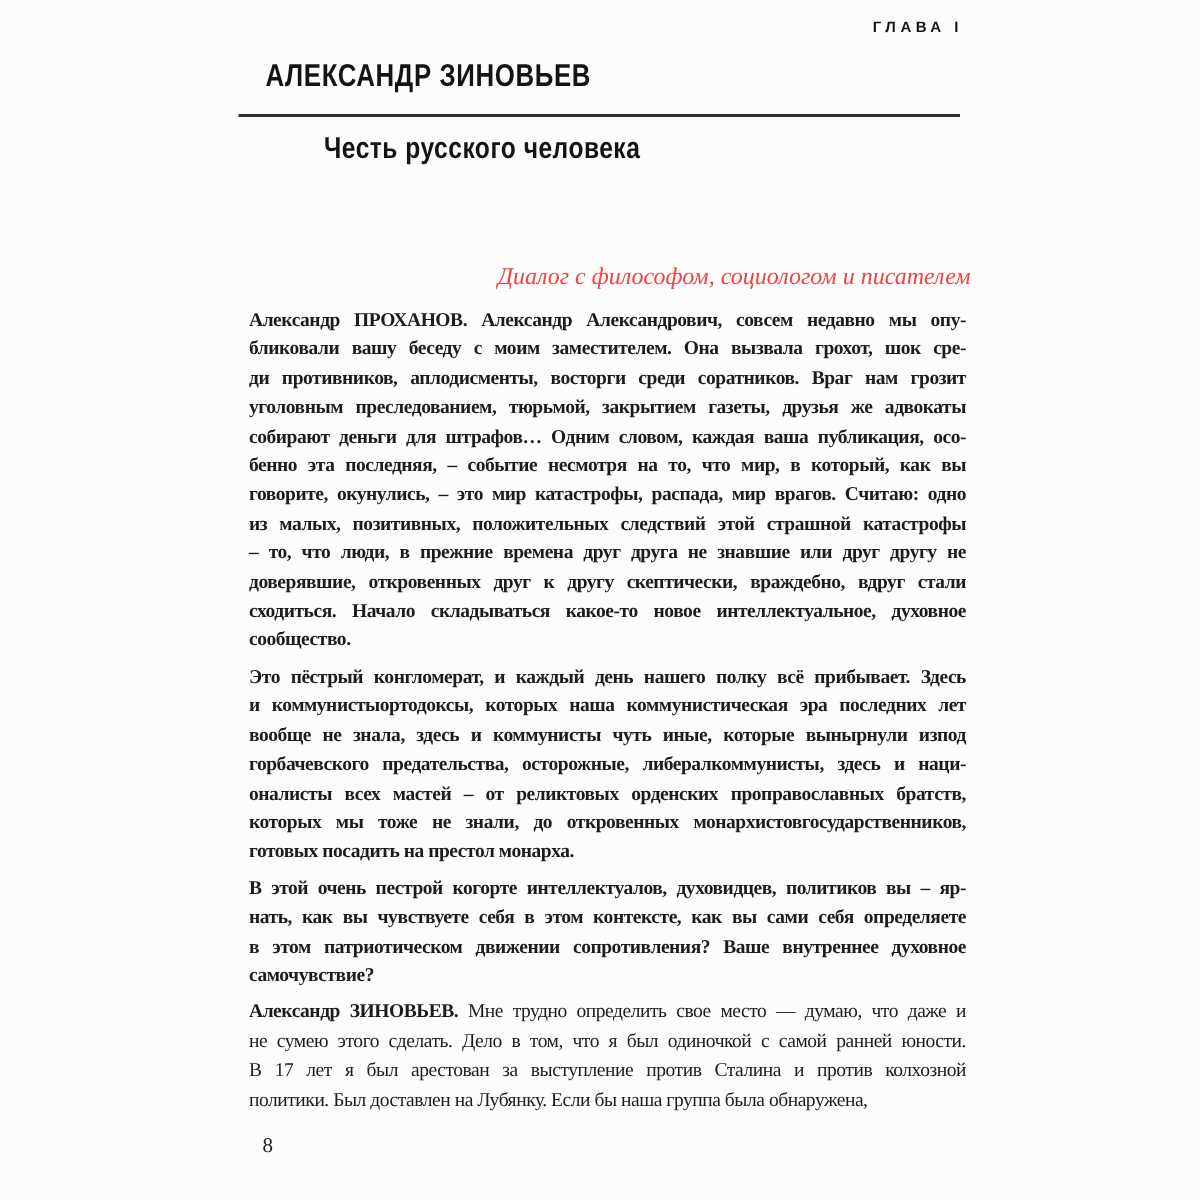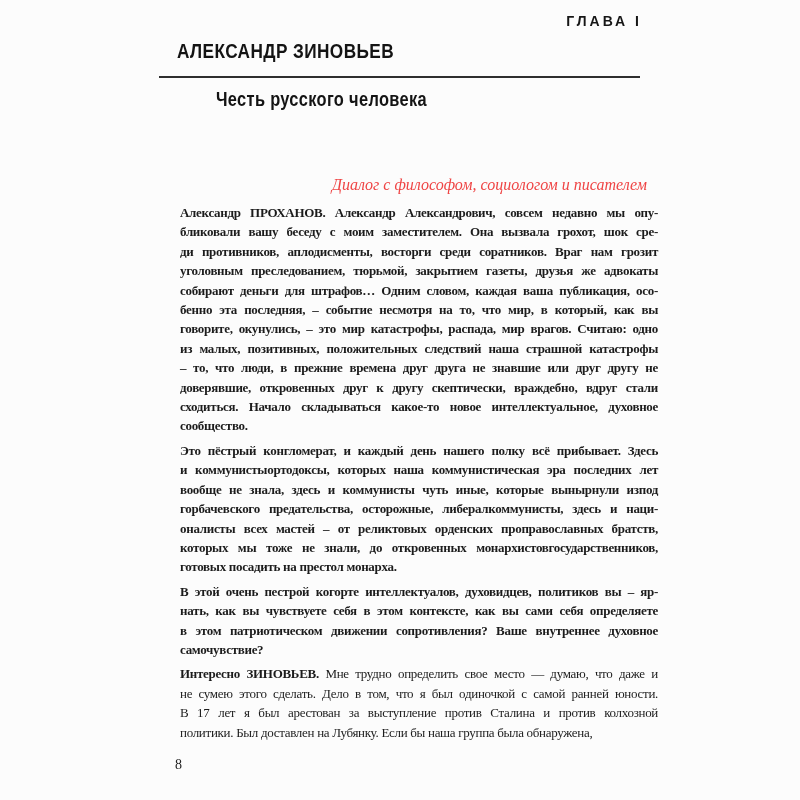--- a/index.html
+++ b/index.html
@@ -13,21 +13,21 @@
     width: 800px; height: 800px;
     background: #fcfcfc;
     color: #1c1c1c;
     overflow: hidden;
   }
   .chapter-header {
     position: absolute;
     top: 13px; right: 158px;
     font-family: "Liberation Sans", sans-serif;
     font-weight: 700;
-    font-size: 14px;
+    font-size: 10px;
     letter-spacing: 3px;
     color: #161616;
     white-space: nowrap;
   }
   .title {
     position: absolute;
     left: 177px; top: 39px;
     font-family: "Liberation Sans", sans-serif;
     font-weight: 700;
     font-size: 21px;
@@ -58,21 +58,21 @@
   .epigraph {
     position: absolute;
     top: 176px; right: 153px;
     font-style: italic;
     font-size: 16px;
     color: #ef4444;
     white-space: nowrap;
   }
   .body-text {
     position: absolute;
-    left: 180px; top: 203px;
+    left: 166px; top: 203px;
     width: 478px;
     font-size: 13px;
     letter-spacing: -0.3px;
   }
   .para { margin: 0 0 5px 0; }
   .para.bold { font-weight: 700; }
   .line {
     line-height: 19.4px;
     text-align: justify;
     text-align-last: justify;
@@ -101,21 +101,21 @@
   <div class="epigraph">Диалог с философом, социологом и писателем</div>
   <div class="body-text" id="body-text">
       <div class="para bold">
         <div class="line">Александр ПРОХАНОВ. Александр Александрович, совсем недавно мы опу-</div>
         <div class="line">бликовали вашу беседу с моим заместителем. Она вызвала грохот, шок сре-</div>
         <div class="line">ди противников, аплодисменты, восторги среди соратников. Враг нам грозит</div>
         <div class="line">уголовным преследованием, тюрьмой, закрытием газеты, друзья же адвокаты</div>
         <div class="line">собирают деньги для штрафов… Одним словом, каждая ваша публикация, осо-</div>
         <div class="line">бенно эта последняя, – событие несмотря на то, что мир, в который, как вы</div>
         <div class="line">говорите, окунулись, – это мир катастрофы, распада, мир врагов. Считаю: одно</div>
-        <div class="line">из малых, позитивных, положительных следствий наша страшной катастрофы</div>
+        <div class="line">из малых, позитивных, положительных следствий этой страшной катастрофы</div>
         <div class="line">– то, что люди, в прежние времена друг друга не знавшие или друг другу не</div>
         <div class="line">доверявшие, откровенных друг к другу скептически, враждебно, вдруг стали</div>
         <div class="line">сходиться. Начало складываться какое-то новое интеллектуальное, духовное</div>
         <div class="line last">сообщество.</div>
       </div>
       <div class="para bold">
         <div class="line">Это пёстрый конгломерат, и каждый день нашего полку всё прибывает. Здесь</div>
         <div class="line">и коммунистыортодоксы, которых наша коммунистическая эра последних лет</div>
         <div class="line">вообще не знала, здесь и коммунисты чуть иные, которые вынырнули изпод</div>
         <div class="line">горбачевского предательства, осторожные, либералкоммунисты, здесь и наци-</div>
@@ -123,20 +123,20 @@
         <div class="line">которых мы тоже не знали, до откровенных монархистовгосударственников,</div>
         <div class="line last">готовых посадить на престол монарха.</div>
       </div>
       <div class="para bold">
         <div class="line">В этой очень пестрой когорте интеллектуалов, духовидцев, политиков вы – яр-</div>
         <div class="line">нать, как вы чувствуете себя в этом контексте, как вы сами себя определяете</div>
         <div class="line">в этом патриотическом движении сопротивления? Ваше внутреннее духовное</div>
         <div class="line last">самочувствие?</div>
       </div>
       <div class="para">
-        <div class="line"><span class="lead">Интересно ЗИНОВЬЕВ.</span> Мне трудно определить свое место — думаю, что даже и</div>
+        <div class="line"><span class="lead">Александр ЗИНОВЬЕВ.</span> Мне трудно определить свое место — думаю, что даже и</div>
         <div class="line">не сумею этого сделать. Дело в том, что я был одиночкой с самой ранней юности.</div>
         <div class="line">В 17 лет я был арестован за выступление против Сталина и против колхозной</div>
         <div class="line last">политики. Был доставлен на Лубянку. Если бы наша группа была обнаружена,</div>
       </div>
     </div>
   <div class="page-number">8</div>
 </div>
 
 </body></html>

